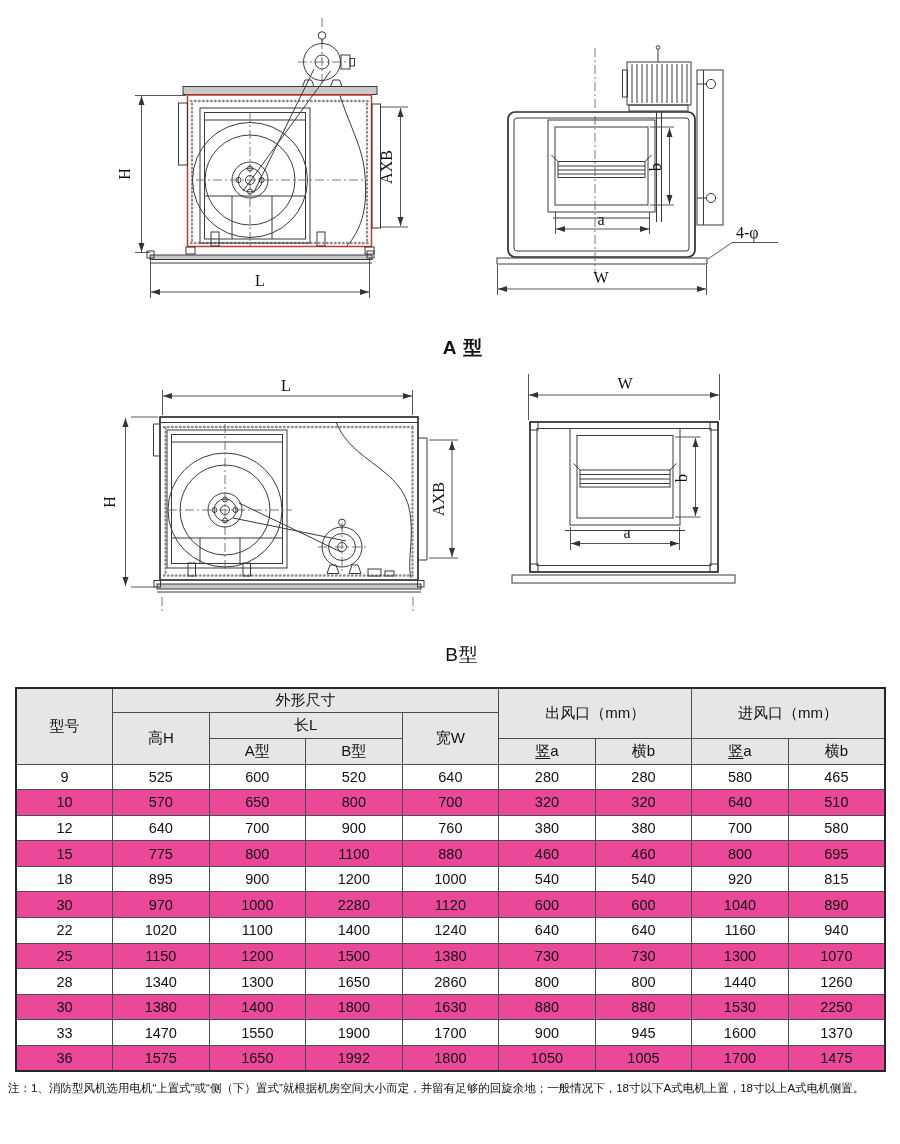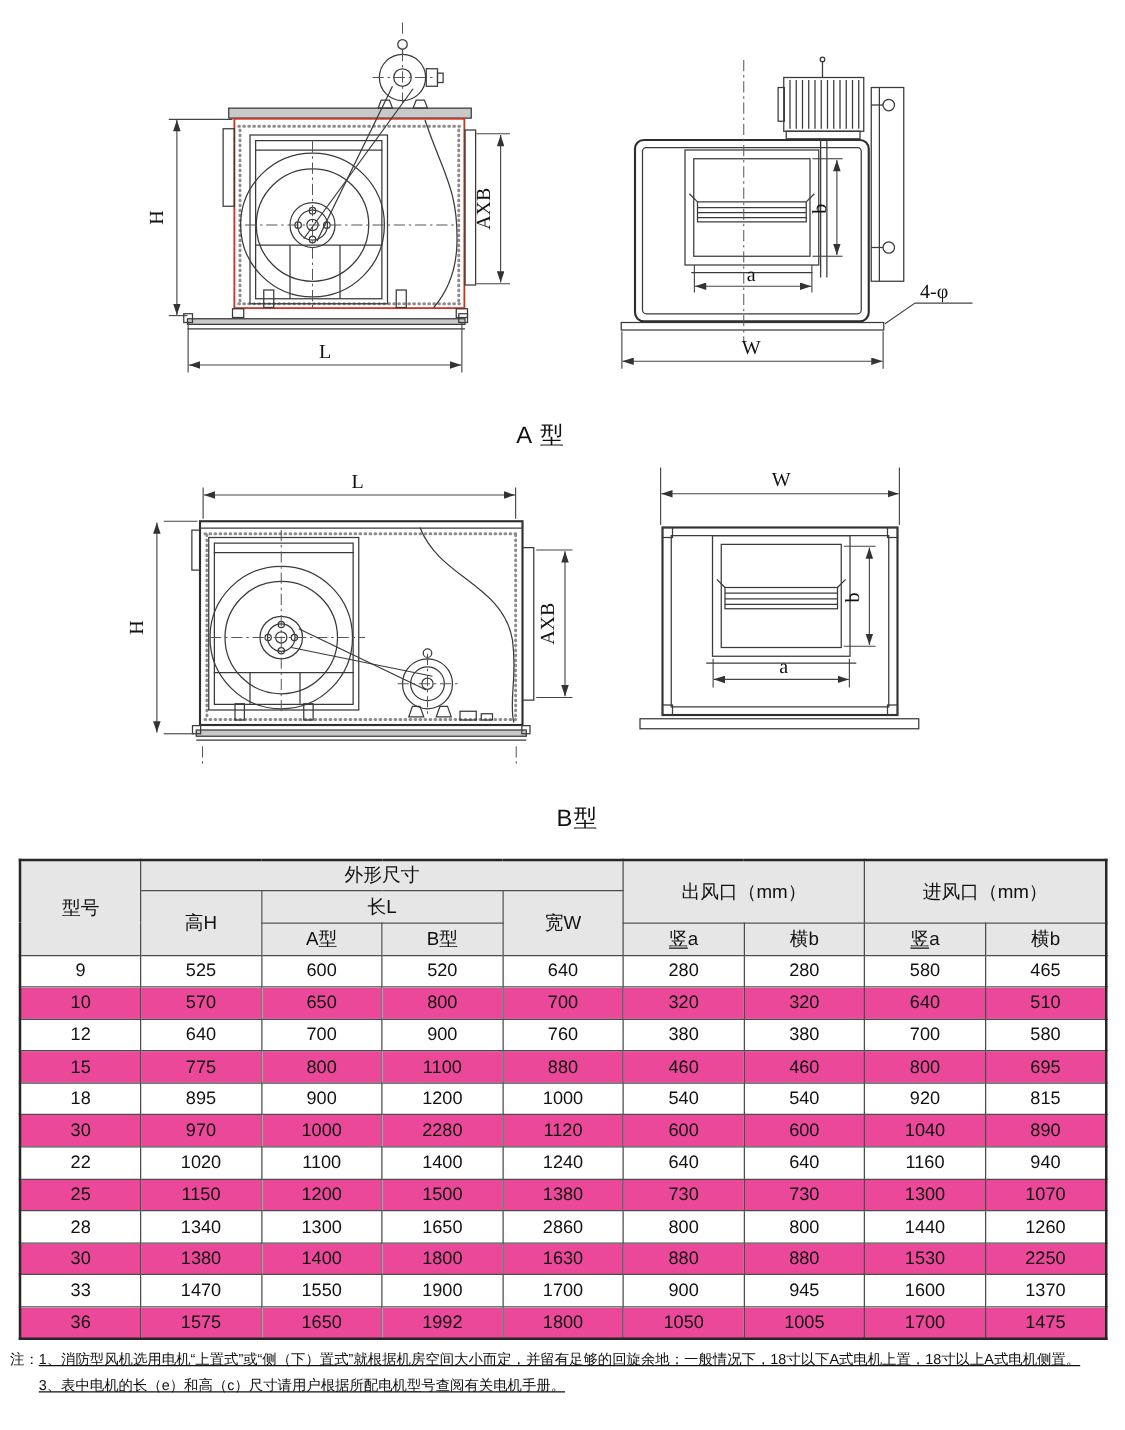--- a/index.html
+++ b/index.html
@@ -10,35 +10,35 @@
   #svgB{top:360px;}
   .ln{stroke:#3a3a3a;stroke-width:1;fill:none;}
   .ln2{stroke:#2e2e2e;stroke-width:1.7;fill:none;}
   .red{stroke:#c23b2a;stroke-width:1.5;fill:none;}
   .gf{fill:#c9c9c9;stroke:#3a3a3a;stroke-width:1;}
   .dd{stroke:#555;stroke-width:.8;fill:none;stroke-dasharray:9 3 2 3;}
   .ins{stroke:#8d8d8d;stroke-width:2.4;fill:none;stroke-dasharray:.6 3.4;stroke-linecap:round;}
   .dim{stroke:#444;stroke-width:.9;fill:none;}
   text.dt{font-family:"Liberation Serif","DejaVu Serif",serif;font-size:16px;fill:#111;}
   .dlabel{position:absolute;font-size:19px;color:#111;letter-spacing:1px;}
-  #labelA{left:413px;top:335px;width:100px;}
+  #labelA{left:413px;top:335px;width:100px;text-align:center;font-weight:bold;}
   #labelB{left:412px;top:642px;width:100px;text-align:center;}
   table.tbl{position:absolute;left:15px;top:687px;width:871px;border-collapse:collapse;
         table-layout:fixed;text-align:center;border:2px solid #262626;}
   .tbl th,.tbl td{border:1px solid #4c4c4c;font-weight:400;padding:0;overflow:hidden;}
   .tbl thead th{background:#e6e6e6;font-size:15px;}
   .tbl td{font-size:14.5px;}
   tr.h1{height:24px;} tr.h2{height:26px;} tr.h3{height:26px;}
   tr.dr{height:25.6px;}
   tr.shade td{background:#ec4899;}
   .und{text-decoration:underline;text-underline-offset:2px;}
   .notes{position:absolute;left:8px;top:1078px;width:888px;display:flex;
          font-size:11.5px;line-height:1.8;color:#111;}
   .notes .np{white-space:nowrap;}
-  .notes .nl{flex:1;text-decoration:underline;}
+  .notes .nl{flex:1;}
 </style>
 </head>
 <body>
 
 <div class="page">
 
   <svg id="svgA" width="900" height="360" viewBox="0 0 900 360">
     <defs>
       <marker id="aeA" markerWidth="10" markerHeight="8" refX="9" refY="3" orient="auto" markerUnits="userSpaceOnUse">
         <path d="M0,0 L9,3 L0,6 Z" fill="#333"></path>
@@ -441,17 +441,16 @@
           <td>1700</td>
           <td>1475</td>
         </tr>
     </tbody>
   </table>
 
   <div class="notes">
     <span class="np">注：</span>
     <div class="nl">
       <div>1、消防型风机选用电机“上置式”或“侧（下）置式”就根据机房空间大小而定，并留有足够的回旋余地；一般情况下，18寸以下A式电机上置，18寸以上A式电机侧置。</div>
-      <div>3、表中电机的长（e）和高（c）尺寸请用户根据所配电机型号查阅有关电机手册。</div>
     </div>
   </div>
 
 </div>
 
 </body></html>

